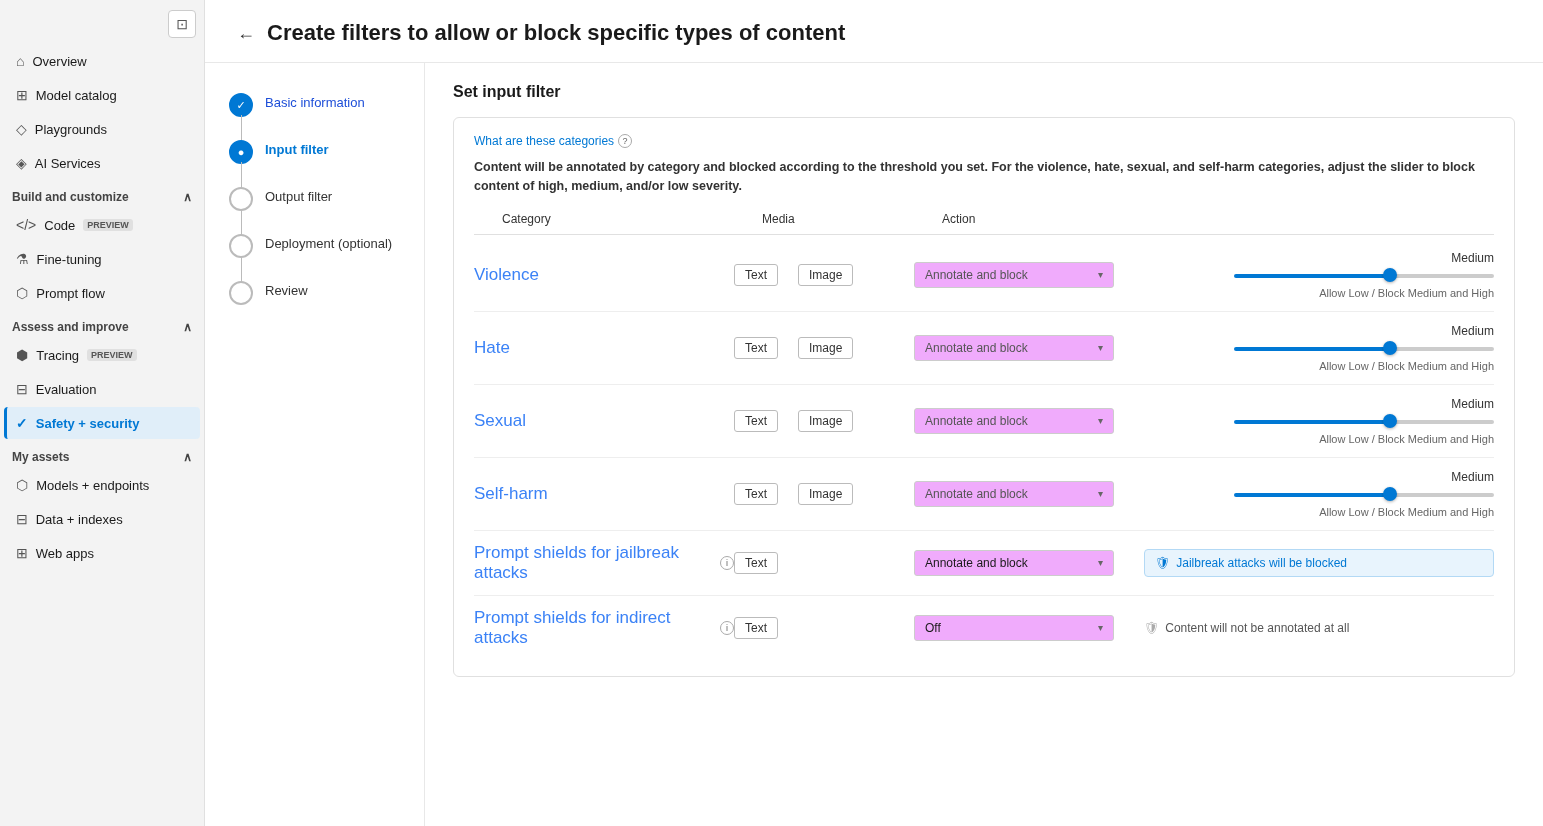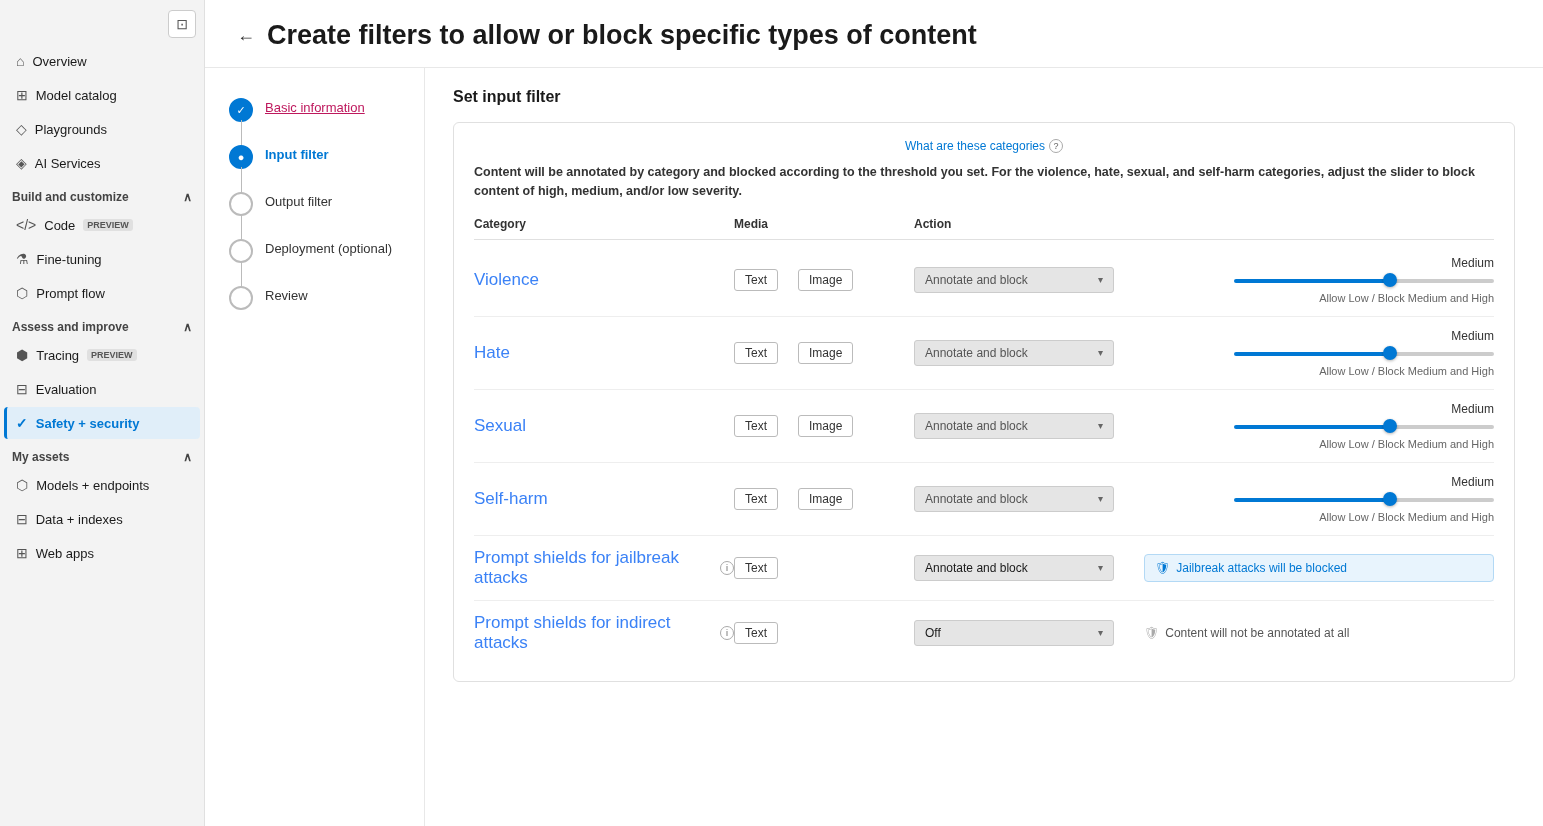--- a/index.html
+++ b/index.html
@@ -85,21 +85,21 @@
       align-items: center;
       gap: 12px;
       border-bottom: 1px solid #e8e8e8;
     }
     .back-btn {
       font-size: 18px;
       cursor: pointer;
       color: #333;
     }
     .page-title {
-      font-size: 27px;
+      font-size: 22px;
       font-weight: 600;
       color: #1a1a1a;
     }
 
     .content-area {
       display: flex;
       flex: 1;
       overflow: hidden;
     }
 
@@ -147,21 +147,21 @@
       border-color: #0078d4;
       color: #fff;
     }
     .step-label {
       padding-top: 8px;
       padding-bottom: 24px;
       font-size: 13px;
       color: #333;
     }
     .step-label.active { font-weight: 600; color: #0078d4; }
-    .step-label.completed { color: #be185d; text-decoration: underline; }
+    .step-label.completed { color: #1d4ed8; }
 
     
     .filter-content {
       flex: 1;
       padding: 20px 28px;
       overflow-y: auto;
     }
     .filter-section-title {
       font-size: 16px;
       font-weight: 600;
@@ -169,21 +169,21 @@
       color: #1a1a1a;
     }
     .filter-card {
       border: 1px solid #e0e0e0;
       border-radius: 6px;
       padding: 16px 20px;
       background: #fff;
     }
     .what-categories {
       display: flex;
-      justify-content: center;
+      justify-content: flex-start;
       margin-bottom: 10px;
       font-size: 12px;
       color: #0078d4;
       align-items: center;
       gap: 4px;
       cursor: pointer;
     }
     .description-text {
       font-size: 12.5px;
       color: #333;
@@ -193,25 +193,26 @@
     }
     .table-header {
       display: grid;
       grid-template-columns: 260px 180px 230px 1fr;
       border-bottom: 1px solid #e0e0e0;
       padding-bottom: 8px;
       margin-bottom: 4px;
     }
     .table-header-cell {
       font-size: 12px;
-      font-weight: 700;
+      font-weight: 400;
       color: #333;
       display: flex;
       align-items: center;
       gap: 4px;
+      margin-left: 28px;
     }
     .table-header-cell.threshold {
       display: flex;
       align-items: center;
       justify-content: space-between;
     }
     .reset-icon {
       cursor: pointer;
       color: #555;
       font-size: 14px;
@@ -244,21 +245,21 @@
     }
     .action-dropdown {
       display: flex;
       align-items: center;
       border: 1px solid #ccc;
       border-radius: 3px;
       padding: 5px 10px;
       font-size: 12px;
       color: #555;
       cursor: pointer;
-      background: #e5e5e5;
+      background: #f0abfc;
       justify-content: space-between;
       width: 200px;
     }
     .action-dropdown.filled {
       color: #1a1a1a;
     }
     .dropdown-arrow { font-size: 10px; color: #666; }
     .threshold-section {
       display: flex;
       flex-direction: column;

